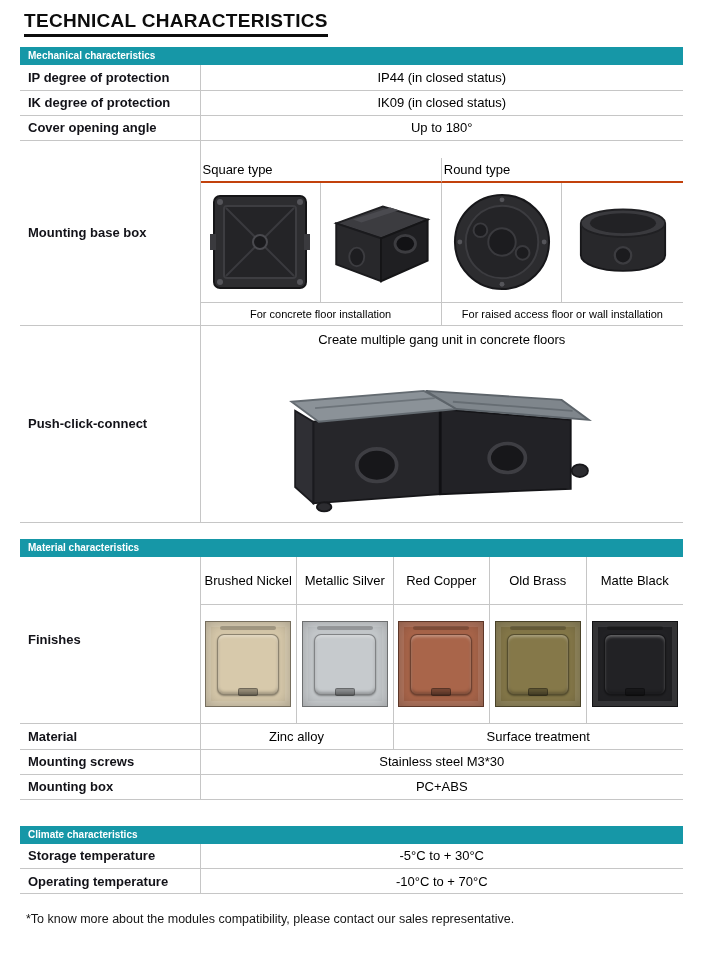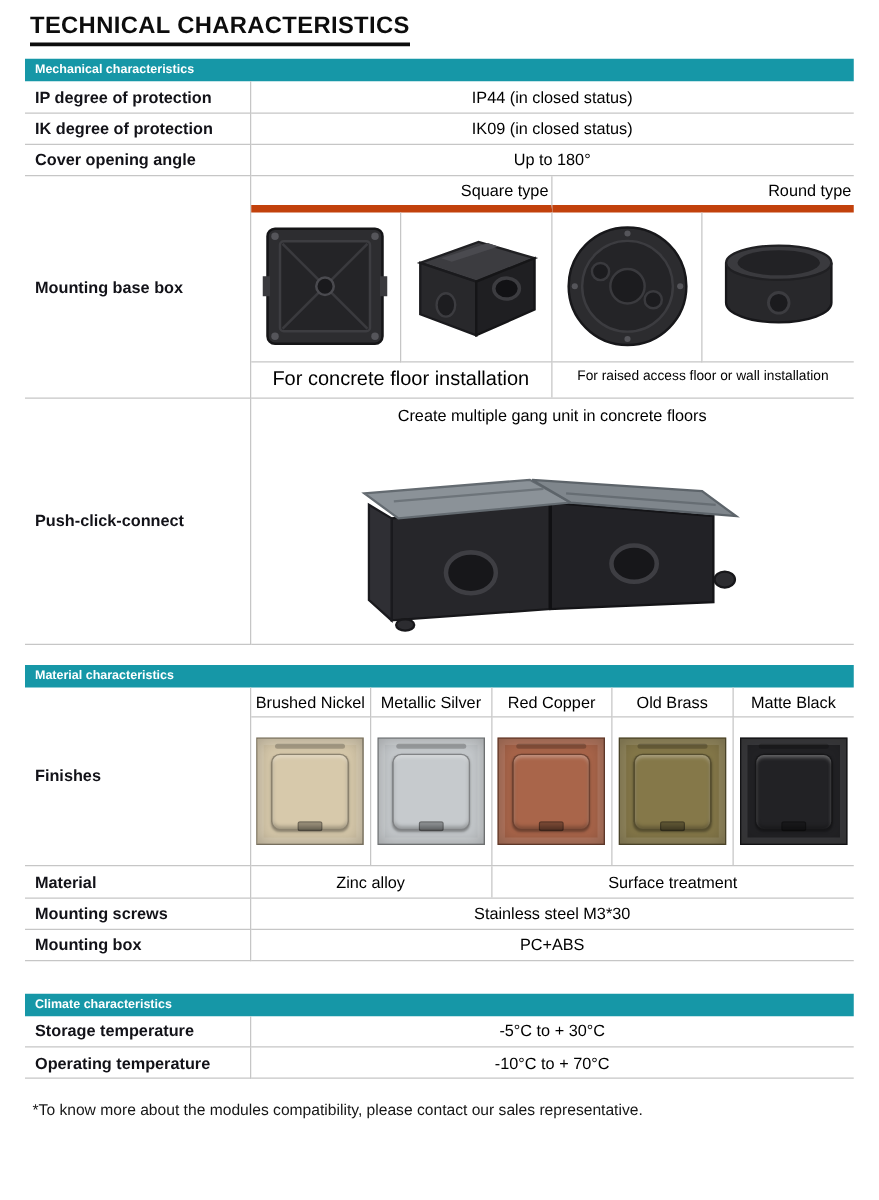--- a/index.html
+++ b/index.html
@@ -34,38 +34,38 @@
     border-right: 1px solid #c6c6c6;
     font-weight: bold; color: #121218;
     padding: 4px 6px 4px 8px; height: 25px;
   }
   td.val { text-align: center; padding: 4px 6px; height: 25px; }
   td.nest { padding: 0; }
 
   
   .mbb-grid { display: grid; grid-template-columns: repeat(4, 1fr); }
   .mbb-head {
-    grid-column: span 2; text-align: right; font-size: 13px;
-    padding: 4px 2px; border-bottom: 6px solid #c2410c;
+    grid-column: span 2; text-align: left; font-size: 13px;
+    padding: 4px 2px; border-bottom: 2px solid #c2410c; margin-top: 17px;
   }
   .mbb-img {
     height: 120px; display: flex; align-items: center; justify-content: center;
     border-bottom: 1px solid #c6c6c6;
   }
-  .mbb-cap { grid-column: span 2; text-align: center; font-size: 16px; padding: 5px 2px; white-space: nowrap; overflow: hidden; }
+  .mbb-cap { grid-column: span 2; text-align: center; font-size: 11px; padding: 5px 2px; white-space: nowrap; overflow: hidden; }
   .cap-small { font-size: 11px; }
   .br { border-right: 1px solid #c6c6c6; }
 
   
   .pcc-cap { text-align: center; font-size: 13px; padding: 6px 4px 2px 4px; }
   .pcc-img { display: flex; justify-content: center; align-items: center; padding: 2px 0 6px 0; }
 
   
   .fin-grid { display: grid; grid-template-columns: repeat(5, 1fr); }
-  .fin-head { text-align: center; font-size: 13px; padding: 4px 2px; border-bottom: 1px solid #c6c6c6; white-space: nowrap; overflow: hidden; }
+  .fin-head { text-align: center; font-size: 13px; padding: 16px 2px; border-bottom: 1px solid #c6c6c6; white-space: nowrap; overflow: hidden; }
   .fin-img { height: 118px; display: flex; align-items: center; justify-content: center; }
 
   .swatch {
     width: 86px; height: 86px; position: relative;
     border: 1px solid rgba(0,0,0,.45);
     box-shadow: inset 0 0 0 5px rgba(255,255,255,.10), inset 0 0 14px rgba(0,0,0,.28);
   }
   .swatch-hinge {
     position: absolute; top: 4px; left: 14px; right: 14px; height: 4px;
     background: rgba(0,0,0,.22); border-radius: 2px;

